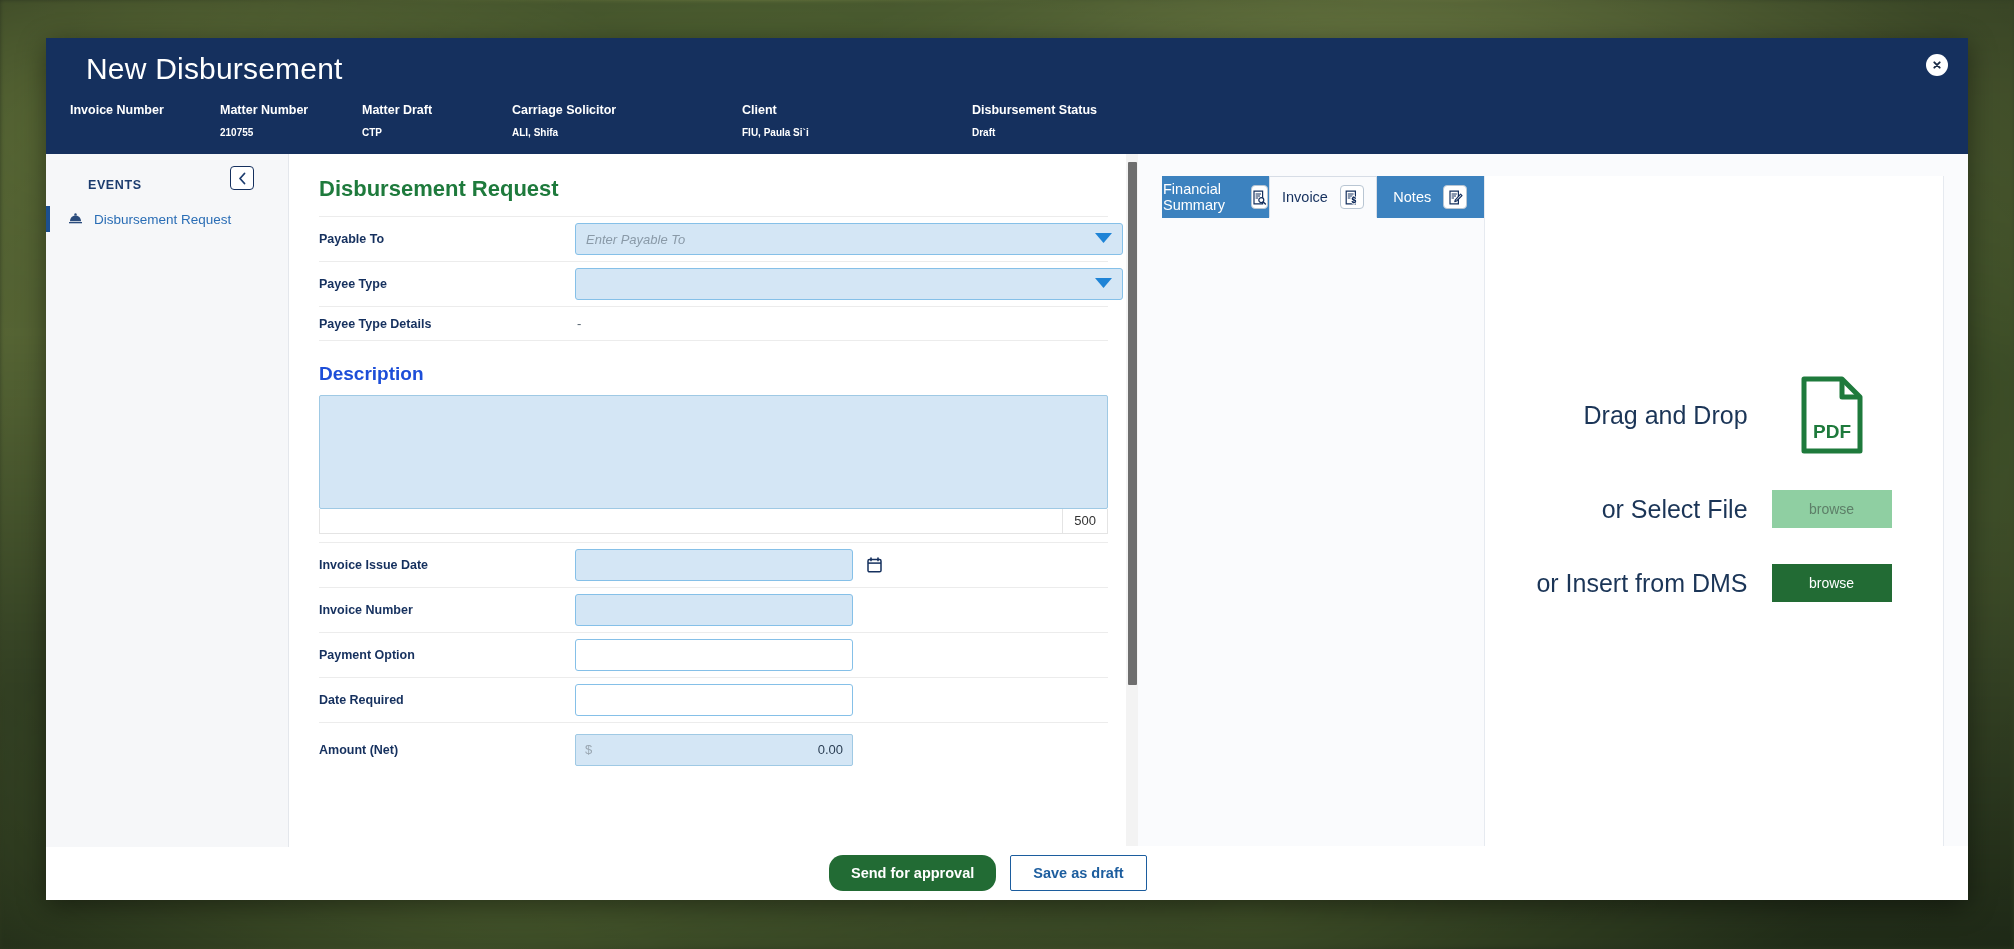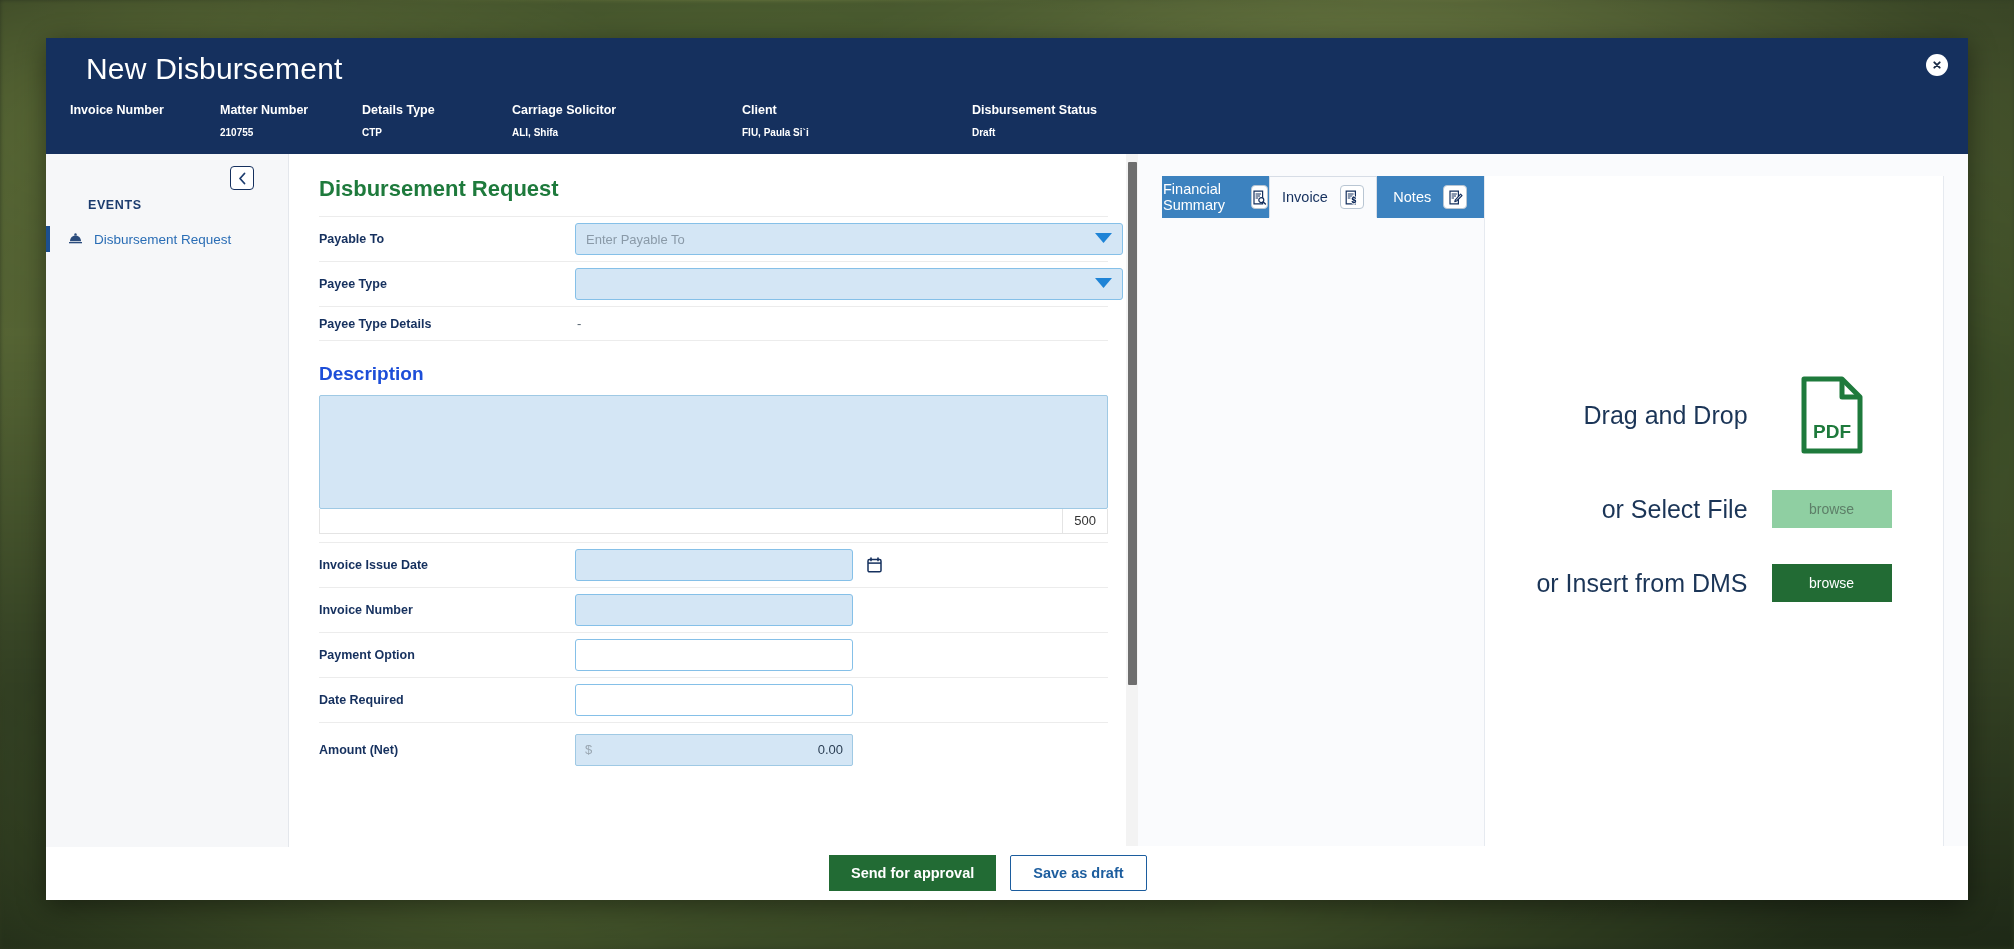--- a/index.html
+++ b/index.html
@@ -117,21 +117,21 @@
     position: absolute;
     right: 34px; top: 12px;
     width: 24px; height: 24px;
     border: 1.6px solid #15305e;
     border-radius: 4px;
     background: #ffffff;
     display: flex; align-items: center; justify-content: center;
     cursor: pointer;
   }
   .sidebar-heading {
-    margin: 36px 0 0 18px;
+    margin: 16px 0 0 18px;
     font-size: 12.5px;
     font-weight: bold;
     letter-spacing: 0.6px;
     color: #1c3c6e;
     padding-left: 24px;
   }
   .sidebar-item {
     margin-top: 14px;
     padding: 4px 0 4px 18px;
     display: flex;
@@ -190,20 +190,21 @@
   .inp {
     height: 32px;
     border: 1px solid #85c0e8;
     border-radius: 3px;
     background: #d4e6f5;
     font-size: 13px;
     color: #30465e;
     padding: 0 10px;
     outline: none;
     font-family: "Liberation Sans", sans-serif;
+    font-style: italic;
   }
   .inp::placeholder { color: #8a9aa8; }
   .inp-mid  { width: 278px; }
   .inp-empty { background: #ffffff; }
 
   .select-wrap { position: relative; width: 548px; }
   .select-wrap .inp { width: 100%; padding-right: 40px; }
   .caret {
     position: absolute; right: 10px; top: 50%;
     transform: translateY(-50%);
@@ -368,21 +369,21 @@
   }
   .btn-primary {
     background: #226b34;
     color: #ffffff;
     border: none;
     height: 36px;
     padding: 0 22px;
     font-size: 14.5px;
     font-weight: bold;
     cursor: pointer;
-    border-radius: 0;
+    border-radius: 14px;
     font-family: "Liberation Sans", sans-serif;
   }
   .btn-secondary {
     background: #ffffff;
     color: #1c5d9e;
     border: 1px solid #1c5d9e;
     height: 36px;
     padding: 0 22px;
     font-size: 14.5px;
     font-weight: bold;
@@ -419,21 +420,21 @@
     <div class="meta-row">
       <div class="meta-cell mc-0">
         <div class="meta-label">Invoice Number</div>
         <div class="meta-value"></div>
       </div>
       <div class="meta-cell mc-1">
         <div class="meta-label">Matter Number</div>
         <div class="meta-value">210755</div>
       </div>
       <div class="meta-cell mc-2">
-        <div class="meta-label">Details Type</div>
+        <div class="meta-label">Matter Draft</div>
         <div class="meta-value">CTP</div>
       </div>
       <div class="meta-cell mc-3">
         <div class="meta-label">Carriage Solicitor</div>
         <div class="meta-value">ALI, Shifa</div>
       </div>
       <div class="meta-cell mc-4">
         <div class="meta-label">Client</div>
         <div class="meta-value">FIU, Paula Si`i</div>
       </div>

